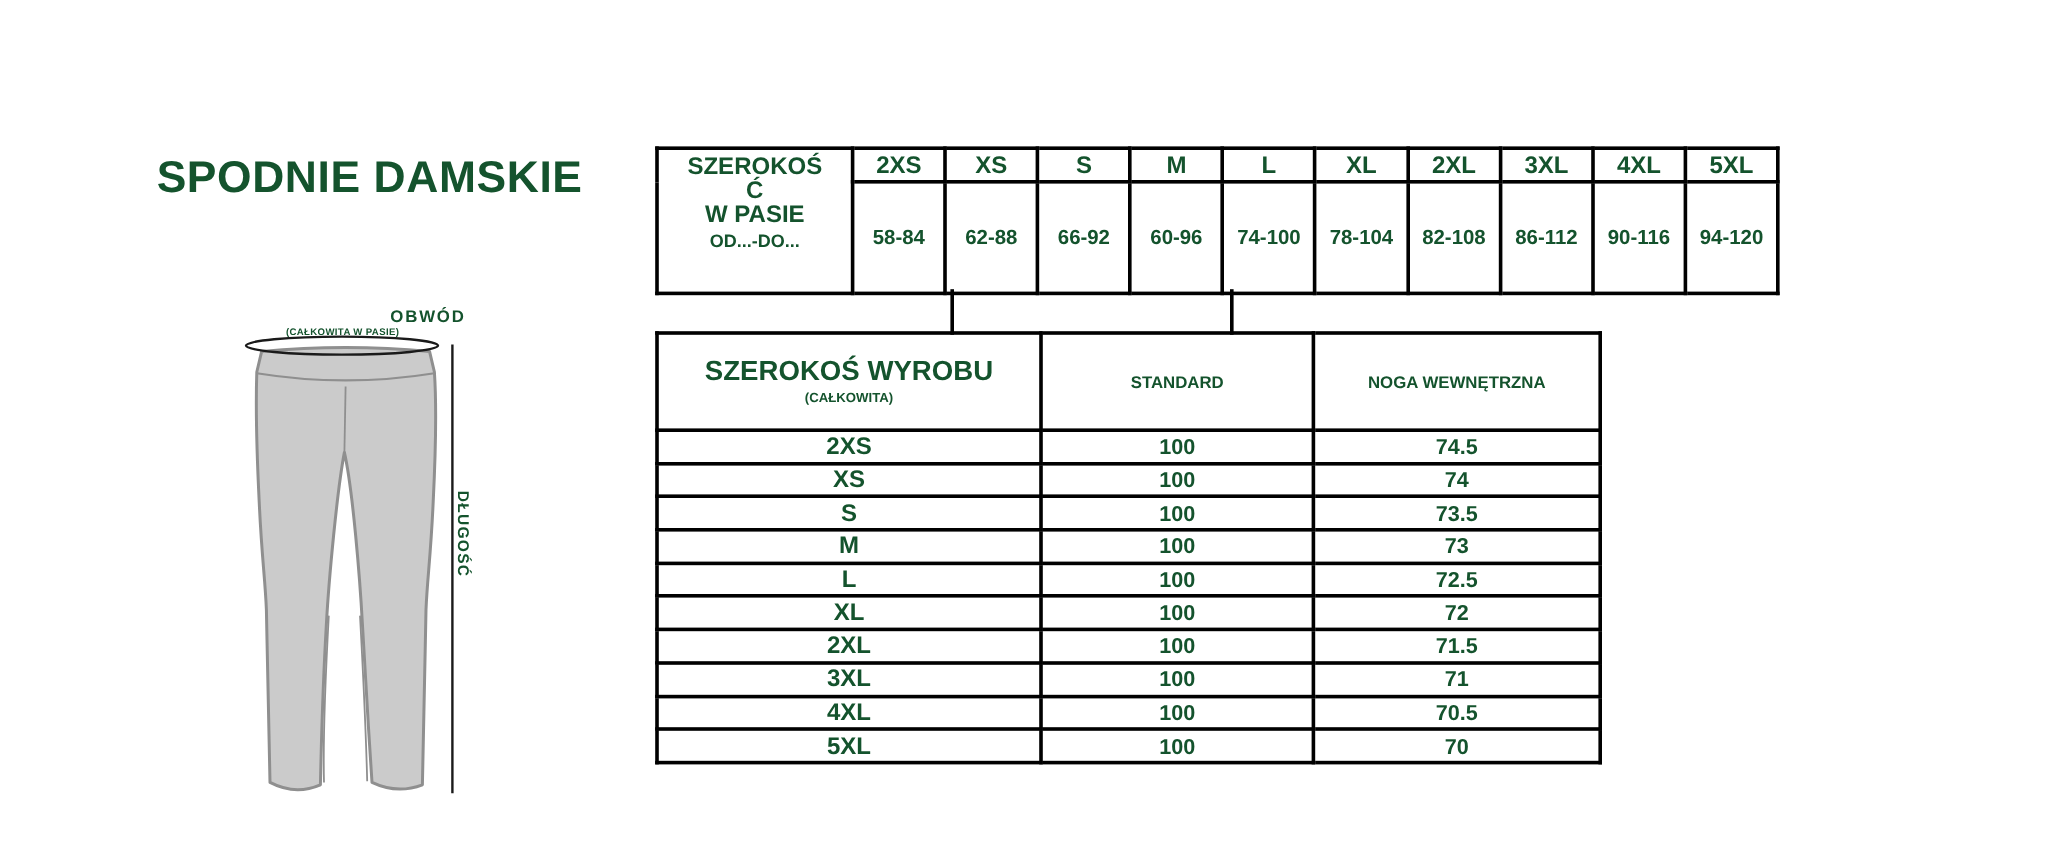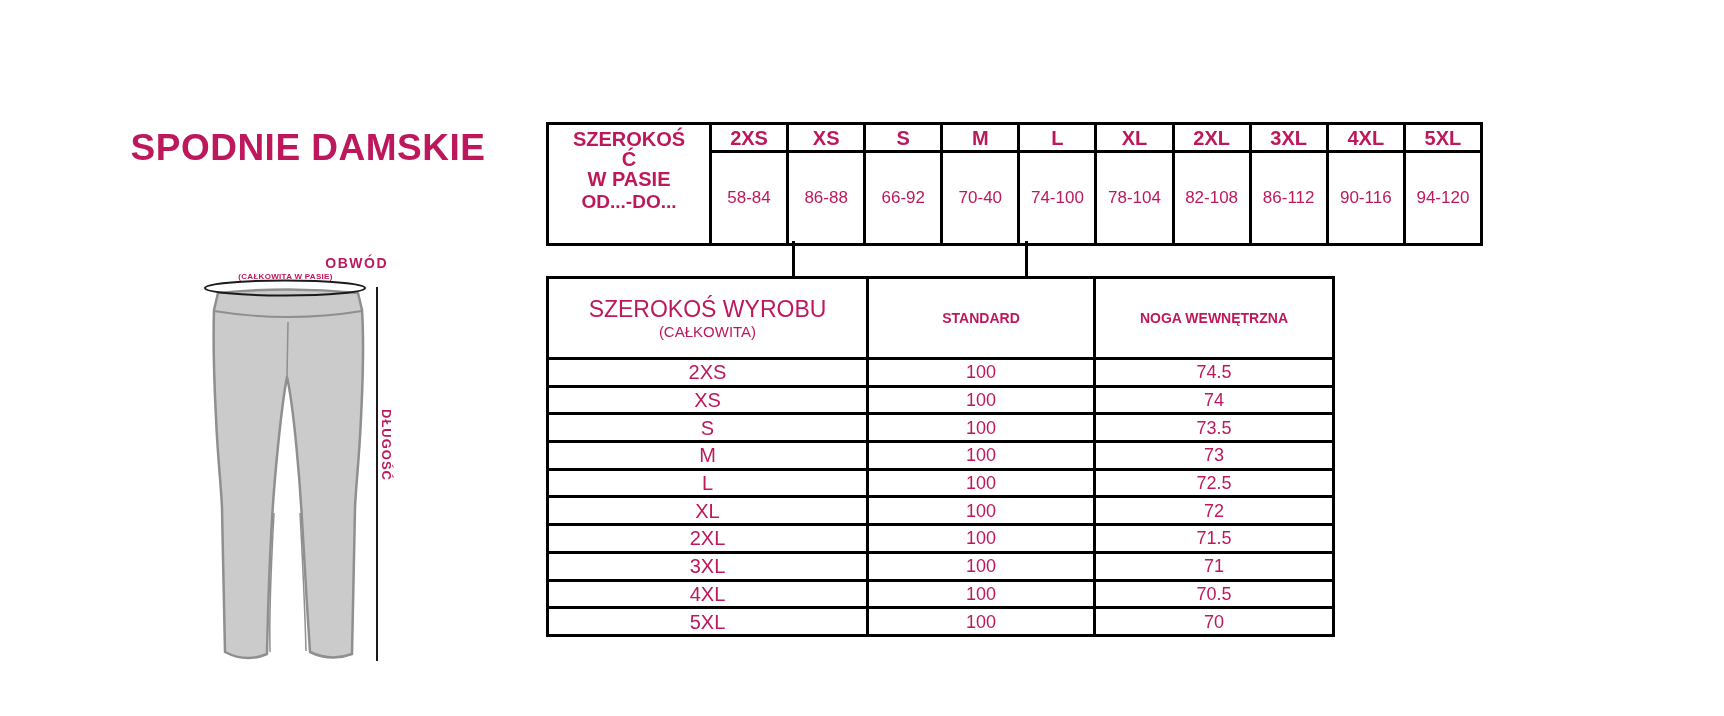--- a/index.html
+++ b/index.html
@@ -1,53 +1,53 @@
 <!DOCTYPE html>
 <html><head>
 <meta charset="utf-8">
 <style>
   html,body{margin:0;padding:0;background:#fff;}
   .canvas{position:relative;width:1724px;height:716px;background:#ffffff;overflow:hidden;
-          font-family:"Liberation Sans",sans-serif;color:#be185d;}
+          font-family:"Liberation Sans",sans-serif;color:#14532d;}
 
   
   .title{position:absolute;left:96px;top:121px;width:424px;text-align:center;
          font-weight:700;font-size:37px;line-height:53px;letter-spacing:.5px;}
   .waist-label{position:absolute;left:183px;top:255px;width:205px;text-align:right;
                font-weight:700;font-size:14px;letter-spacing:1.5px;}
   .waist-sublabel{position:absolute;left:183px;top:272px;width:205px;text-align:center;
                   font-weight:700;font-size:8px;letter-spacing:.3px;}
   .pants-svg{position:absolute;left:170px;top:278px;}
   .length-label{position:absolute;left:394px;top:383px;width:124px;height:16px;
                 transform:rotate(90deg);transform-origin:0 0;text-align:center;
                 font-size:13px;font-weight:700;letter-spacing:1px;white-space:nowrap;}
 
   
   table{border-collapse:collapse;table-layout:fixed;padding-left:47px;}
-  td{border:3px solid #000;text-align:center;vertical-align:middle;padding:0;overflow:hidden;}
+  td{border:3px solid #000;text-align:center;vertical-align:middle;padding:0;overflow:hidden;font-weight:bold;}
 
   
   .size-table{position:absolute;left:546px;top:122px;width:937px;}
   .size-table .hdr{vertical-align:top;font-size:23px;line-height:26px;padding-top:4px;}
-  .size-table .hdr .hint{display:block;font-size:19px;line-height:18px;margin-top:4px;}
+  .size-table .hdr .hint{display:block;font-size:15px;line-height:18px;margin-top:4px;}
   .size-table tr.lblrow{height:28px;}
   .size-table tr.lblrow td{font-weight:700;font-size:20px;line-height:20px;}
   .size-table tr.valrow{height:93px;}
   .size-table tr.valrow td{font-size:17px;}
 
   
   .connector{position:absolute;top:241px;height:38px;width:3px;background:#000;}
   .connector.c1{left:792px;}
   .connector.c2{left:1025px;}
 
   
   .len-table{position:absolute;left:546px;top:276px;width:786px;}
   .len-table tr.head{height:81px;}
   .len-table .h1{font-size:23px;line-height:26px;}
-  .len-table .h1 .sub{display:block;font-size:15px;line-height:18px;margin-top:1px;}
+  .len-table .h1 .sub{display:block;font-size:11px;line-height:18px;margin-top:1px;}
   .len-table .h2,.len-table .h3{font-weight:700;font-size:14px;}
   .len-table tr.data{height:27.7px;}
   .len-table tr.data td{line-height:20px;}
   .len-table td.sz{font-size:20px;}
   .len-table td.num{font-size:18px;}
 </style>
 </head>
 <body>
 
 <div class="canvas">
@@ -119,23 +119,23 @@
       <td>M</td>
       <td>L</td>
       <td>XL</td>
       <td>2XL</td>
       <td>3XL</td>
       <td>4XL</td>
       <td>5XL</td>
     </tr>
     <tr class="valrow">
       <td>58-84</td>
-      <td>86-88</td>
+      <td>62-88</td>
       <td>66-92</td>
-      <td>70-40</td>
+      <td>60-96</td>
       <td>74-100</td>
       <td>78-104</td>
       <td>82-108</td>
       <td>86-112</td>
       <td>90-116</td>
       <td>94-120</td>
     </tr>
   </tbody>
     </table>
 

